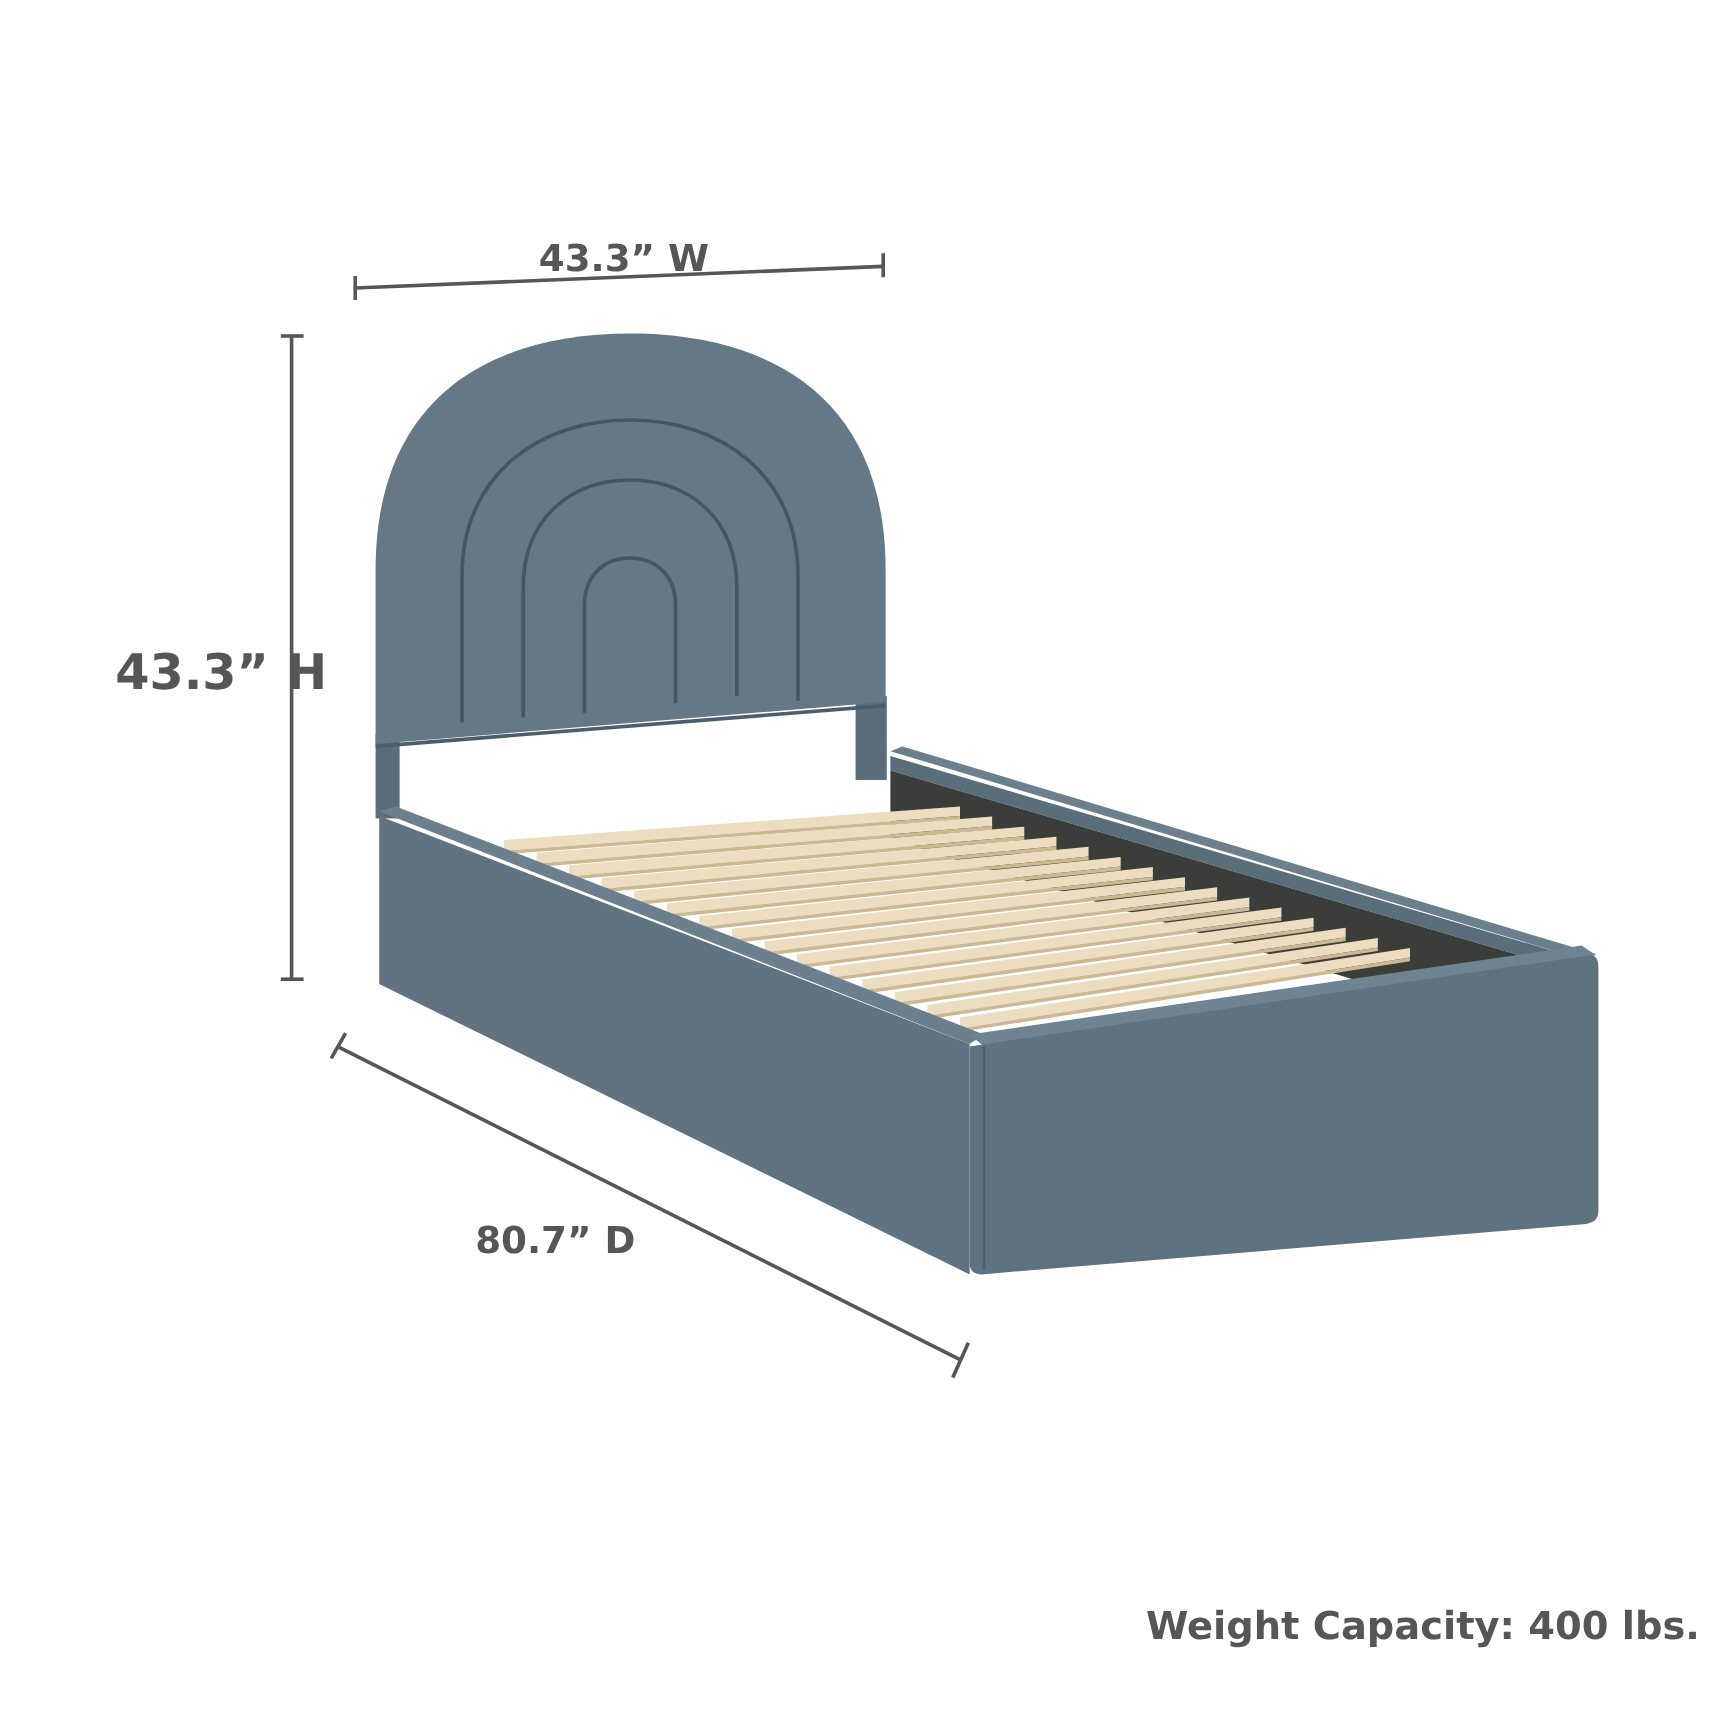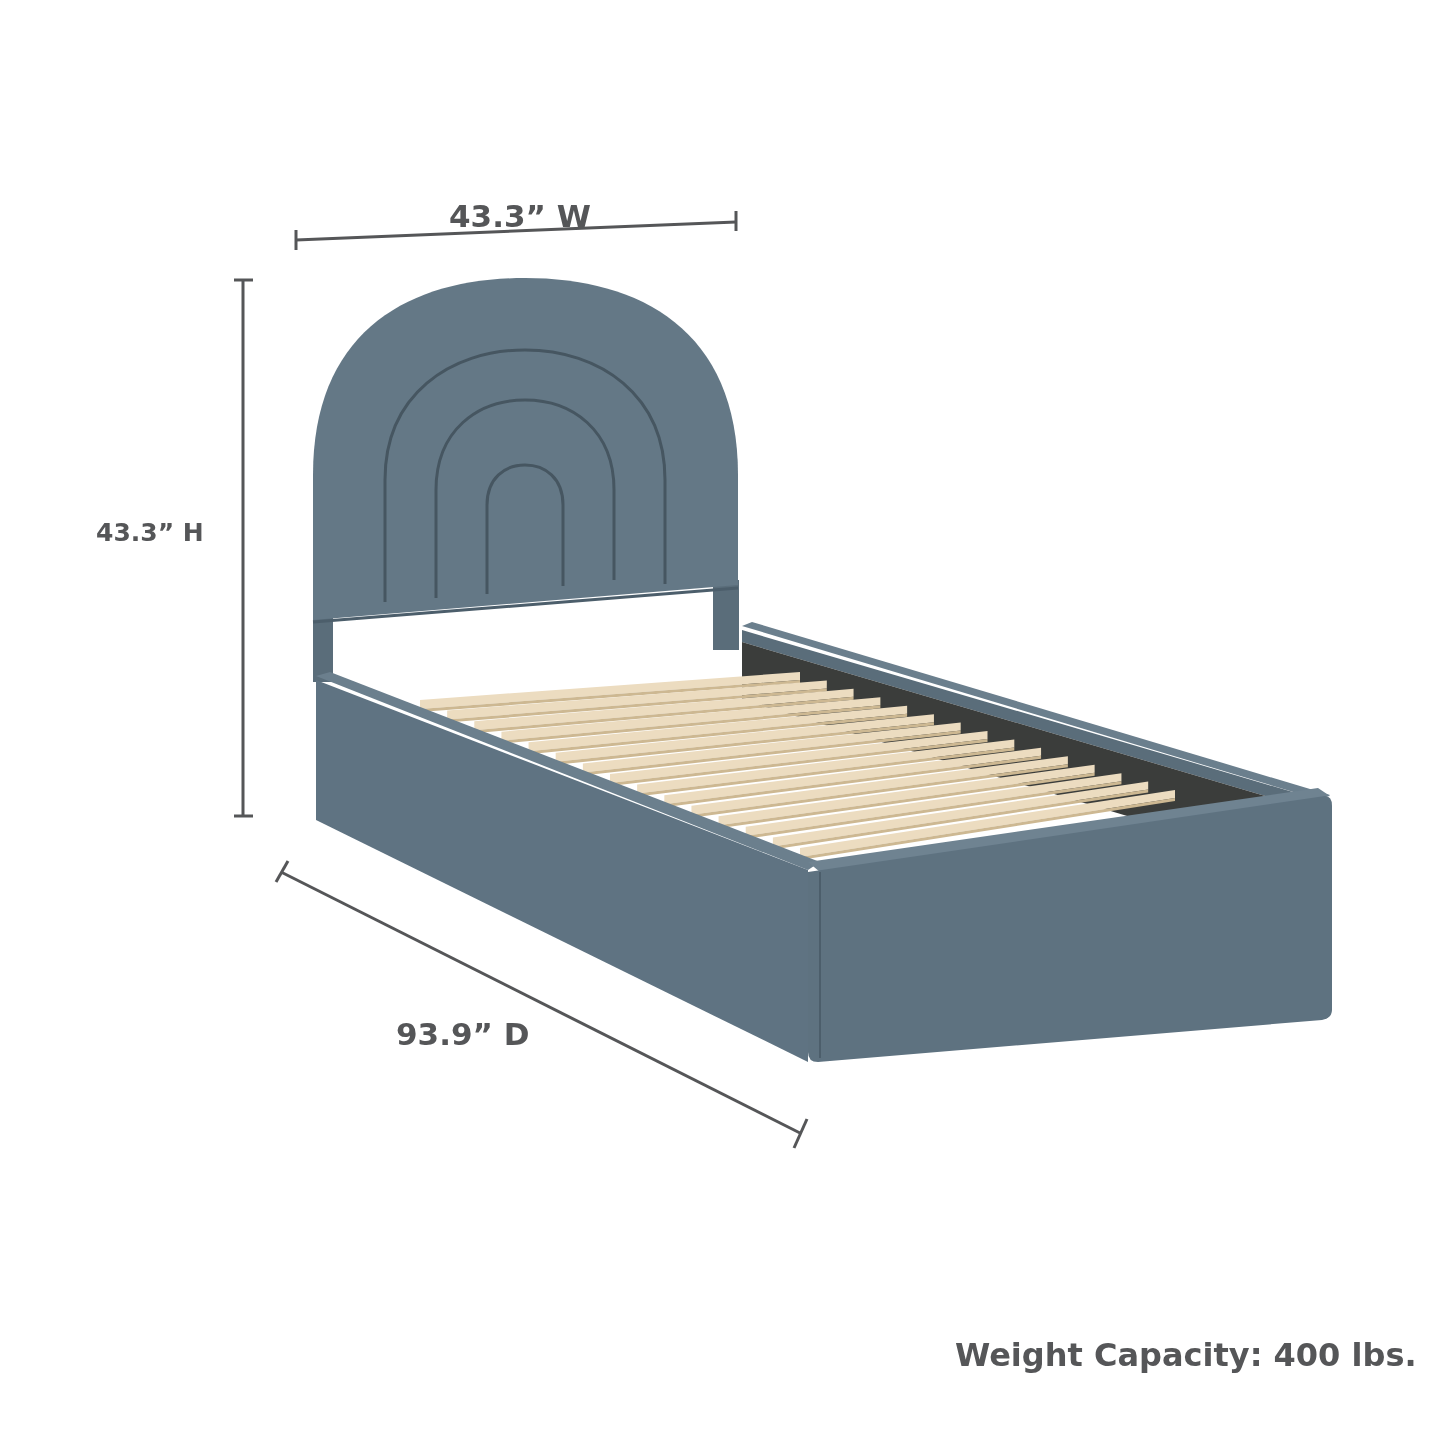--- a/index.html
+++ b/index.html
@@ -1,19 +1,19 @@
 <!DOCTYPE html>
 <html><head>
 <meta charset="utf-8">
 <style>
   html,body{margin:0;padding:0;background:#ffffff;}
   .canvas{position:relative;width:1445px;height:1445px;overflow:hidden;background:#fff;font-family:"DejaVu Sans","Liberation Sans",sans-serif;}
   .label{position:absolute;color:#555658;font-weight:bold;white-space:nowrap;}
   .dim-w{left:449px;top:180px;font-size:31px;margin-top:18px;}
-  .dim-h{left:96px;top:518px;font-size:25px;}
+  .dim-h{left:96px;top:536px;font-size:41px;}
   .dim-d{left:396px;top:1016px;font-size:31px;}
   .weight{left:955px;top:1336px;font-size:32px;}
   svg.art{position:absolute;left:0;top:0;}
 </style>
 </head>
 <body>
 
 <div class="canvas">
 
   <svg class="art" width="1445" height="1445" viewBox="0 0 1445 1445">
@@ -98,15 +98,15 @@
 
     <g>
       <polygon points="808,862 1318,788 1330,796 820,872" fill="#6f8391"></polygon>
       <path d="M808,872 L1325,796 Q1332,796 1332,806 L1332,1010 Q1332,1018 1322,1020 L818,1062 Q808,1062 808,1052 Z" fill="#5e7280"></path>
       <line x1="820" y1="872" x2="820" y2="1058" stroke="#4c5e6b" stroke-width="2"></line>
     </g>
   </svg>
 
   <div class="label dim-w">43.3” W</div>
   <div class="label dim-h">43.3” H</div>
-  <div class="label dim-d">93.9” D</div>
+  <div class="label dim-d">80.7” D</div>
   <div class="label weight">Weight Capacity: 400 lbs.</div>
 </div>
 
 </body></html>

